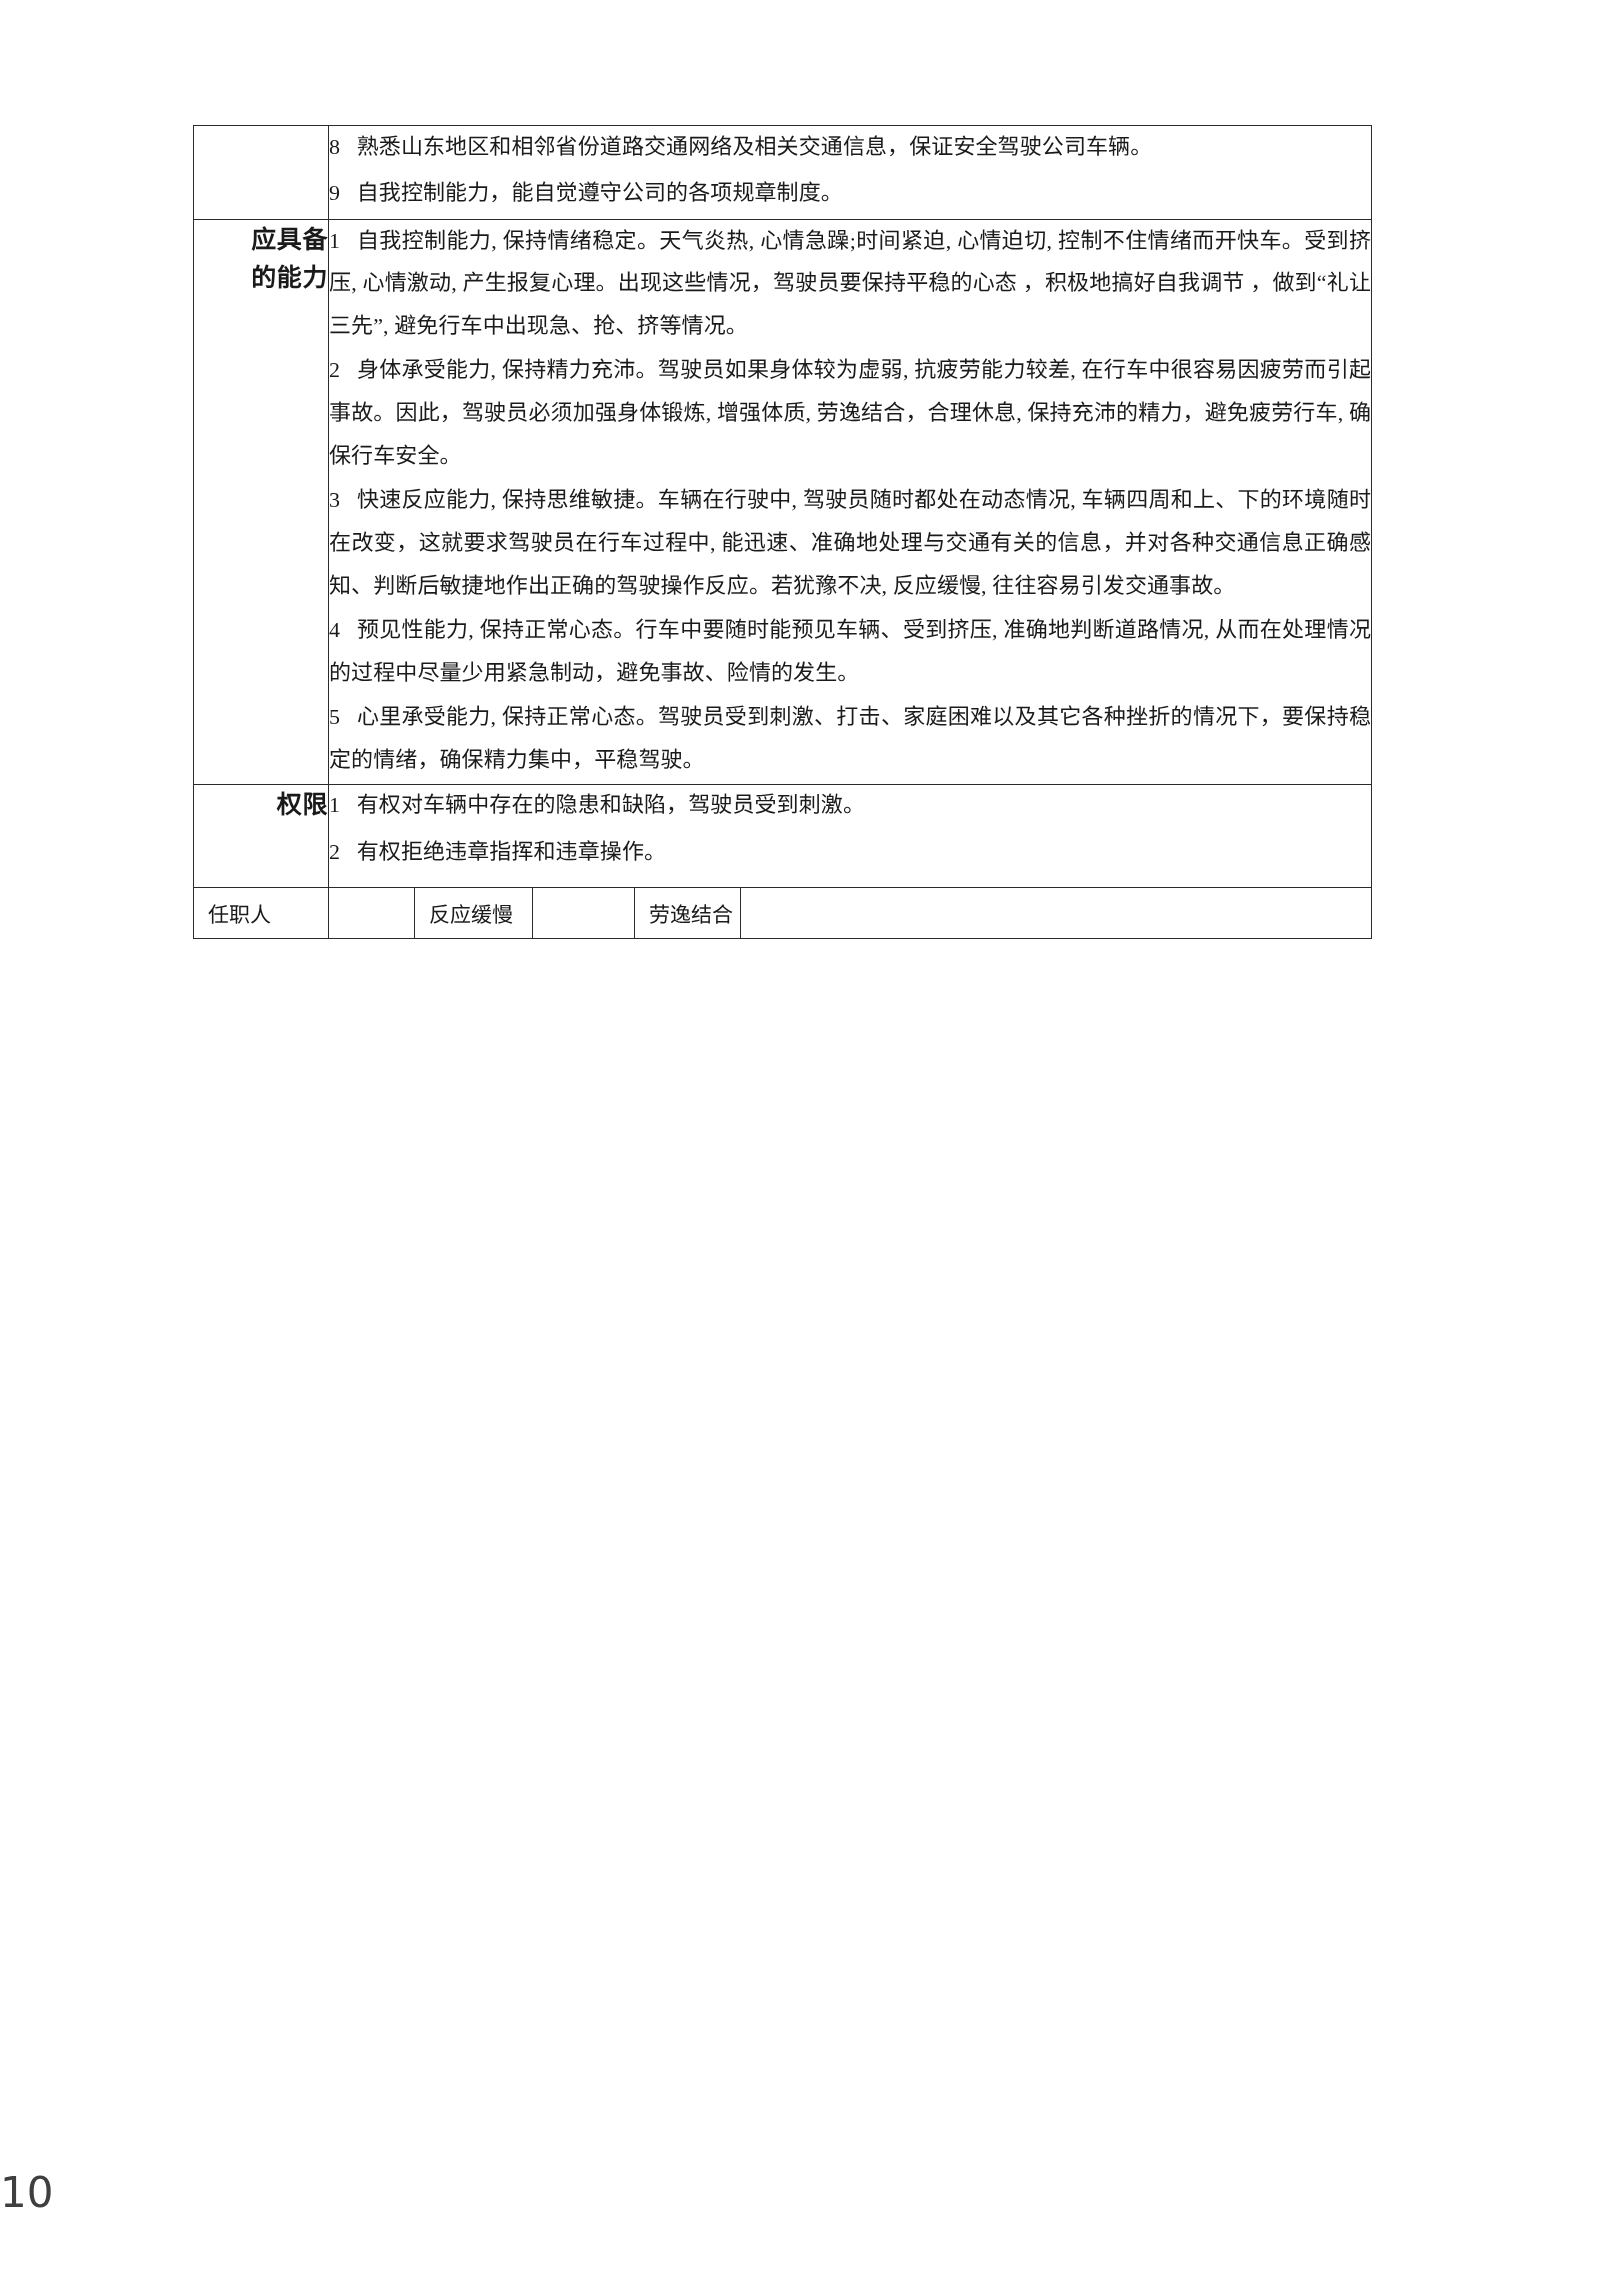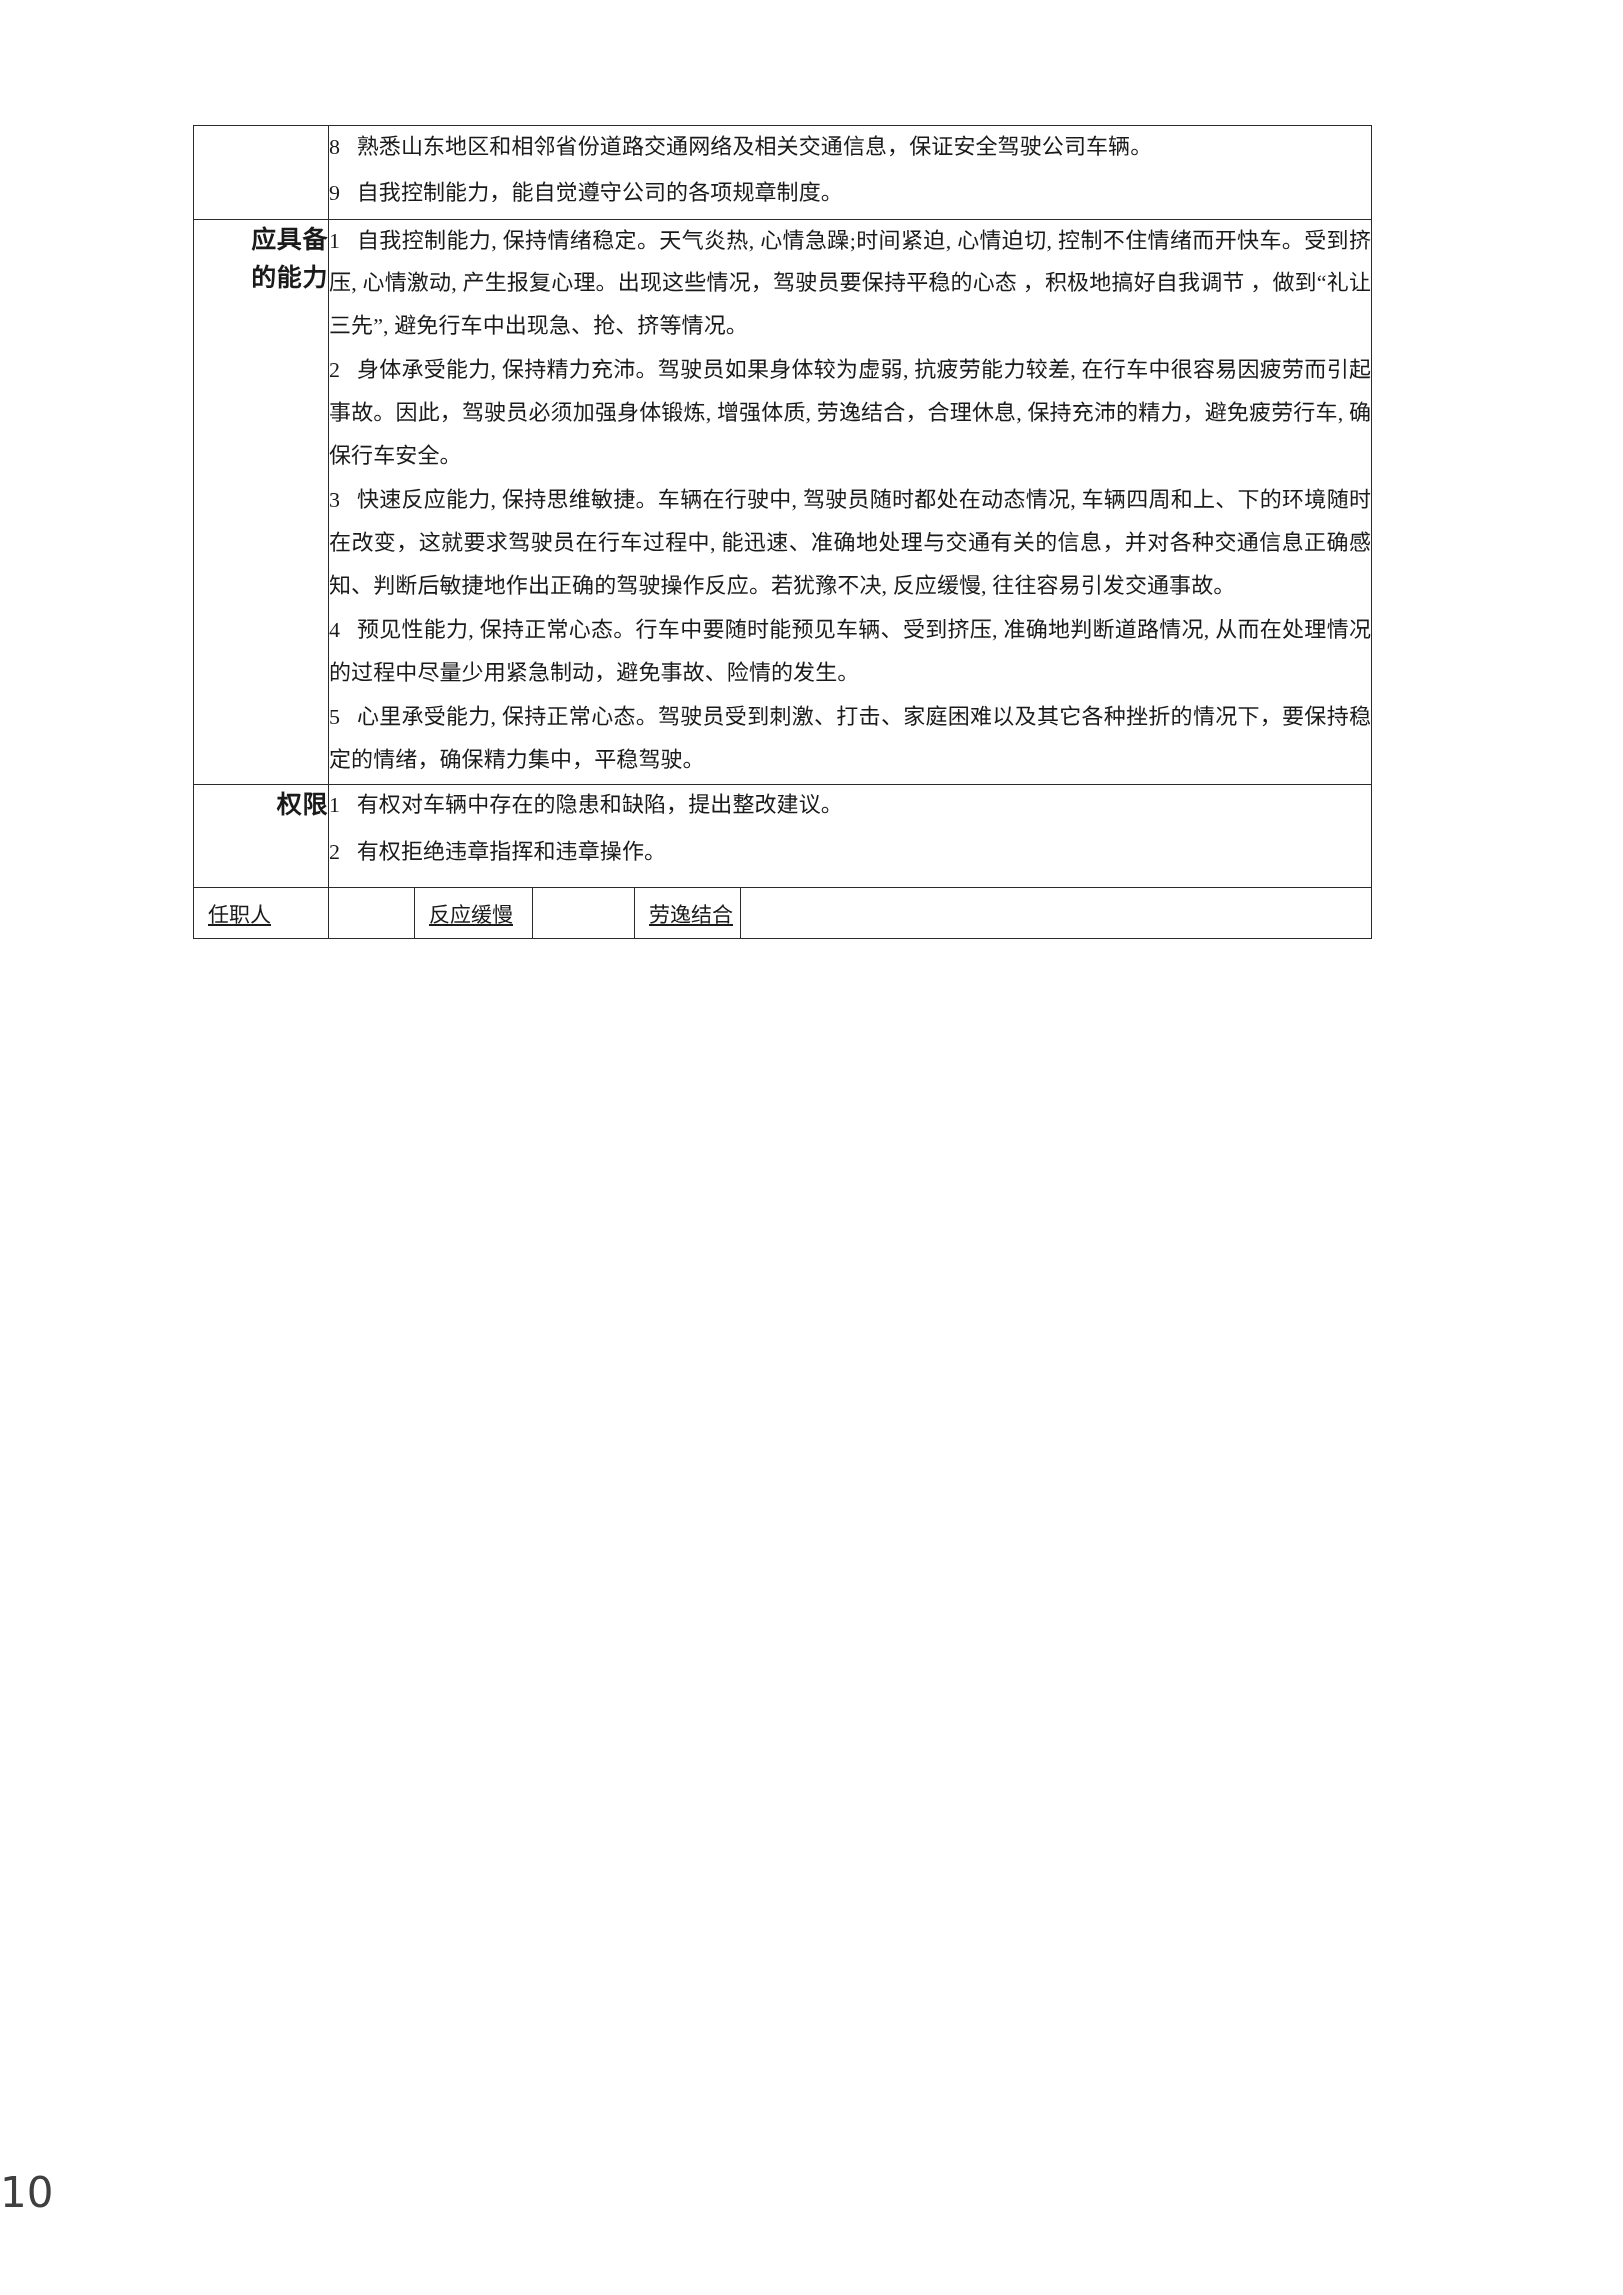--- a/index.html
+++ b/index.html
@@ -87,21 +87,21 @@
   .auth-cell .item:last-child { margin-bottom: 16px; }
 
   
   .sig-row td {
     height: 50px;
     vertical-align: middle;
     font-size: 21px;
     padding: 0 0 0 14px;
     font-family: "DejaVu Sans", "Liberation Sans", sans-serif;
   }
-  .sig-label { white-space: nowrap; text-decoration: underline; }
+  .sig-label { white-space: nowrap; }
   .sig-blank { }
 
   .page-number {
     position: absolute;
     left: 0;
     top: 2168px;
     width: 1623px;
     text-align: left;
     font-size: 42px;
     color: #3f3f3f;
@@ -142,21 +142,21 @@
         <p class="item spaced"><span class="num">2</span><span class="gap"></span><span>身体承受能力, 保持精力充沛。驾驶员如果身体较为虚弱, 抗疲劳能力较差, 在行车中很容易因疲劳而引起事故。因此，驾驶员必须加强身体锻炼, 增强体质, 劳逸结合，合理休息, 保持充沛的精力，避免疲劳行车, 确保行车安全。</span></p>
         <p class="item spaced"><span class="num">3</span><span class="gap"></span><span>快速反应能力, 保持思维敏捷。车辆在行驶中, 驾驶员随时都处在动态情况, 车辆四周和上、下的环境随时在改变，这就要求驾驶员在行车过程中, 能迅速、准确地处理与交通有关的信息，并对各种交通信息正确感知、判断后敏捷地作出正确的驾驶操作反应。若犹豫不决, 反应缓慢, 往往容易引发交通事故。</span></p>
         <p class="item spaced"><span class="num">4</span><span class="gap"></span><span>预见性能力, 保持正常心态。行车中要随时能预见车辆、受到挤压, 准确地判断道路情况, 从而在处理情况的过程中尽量少用紧急制动，避免事故、险情的发生。</span></p>
         <p class="item spaced"><span class="num">5</span><span class="gap"></span><span>心里承受能力, 保持正常心态。驾驶员受到刺激、打击、家庭困难以及其它各种挫折的情况下，要保持稳定的情绪，确保精力集中，平稳驾驶。</span></p>
       </td>
     </tr>
 
     <tr>
       <td class="label-cell">权限</td>
       <td class="body-cell auth-cell" colspan="5">
-        <p class="item"><span class="num">1</span><span class="gap"></span><span>有权对车辆中存在的隐患和缺陷，提出整改建议。</span></p>
+        <p class="item"><span class="num">1</span><span class="gap"></span><span>有权对车辆中存在的隐患和缺陷，驾驶员受到刺激。</span></p>
         <p class="item"><span class="num">2</span><span class="gap"></span><span>有权拒绝违章指挥和违章操作。</span></p>
       </td>
     </tr>
 
     <tr class="sig-row">
       <td class="sig-label">任职人</td>
       <td class="sig-blank"></td>
       <td class="sig-label">反应缓慢</td>
       <td class="sig-blank"></td>
       <td class="sig-label">劳逸结合</td>

